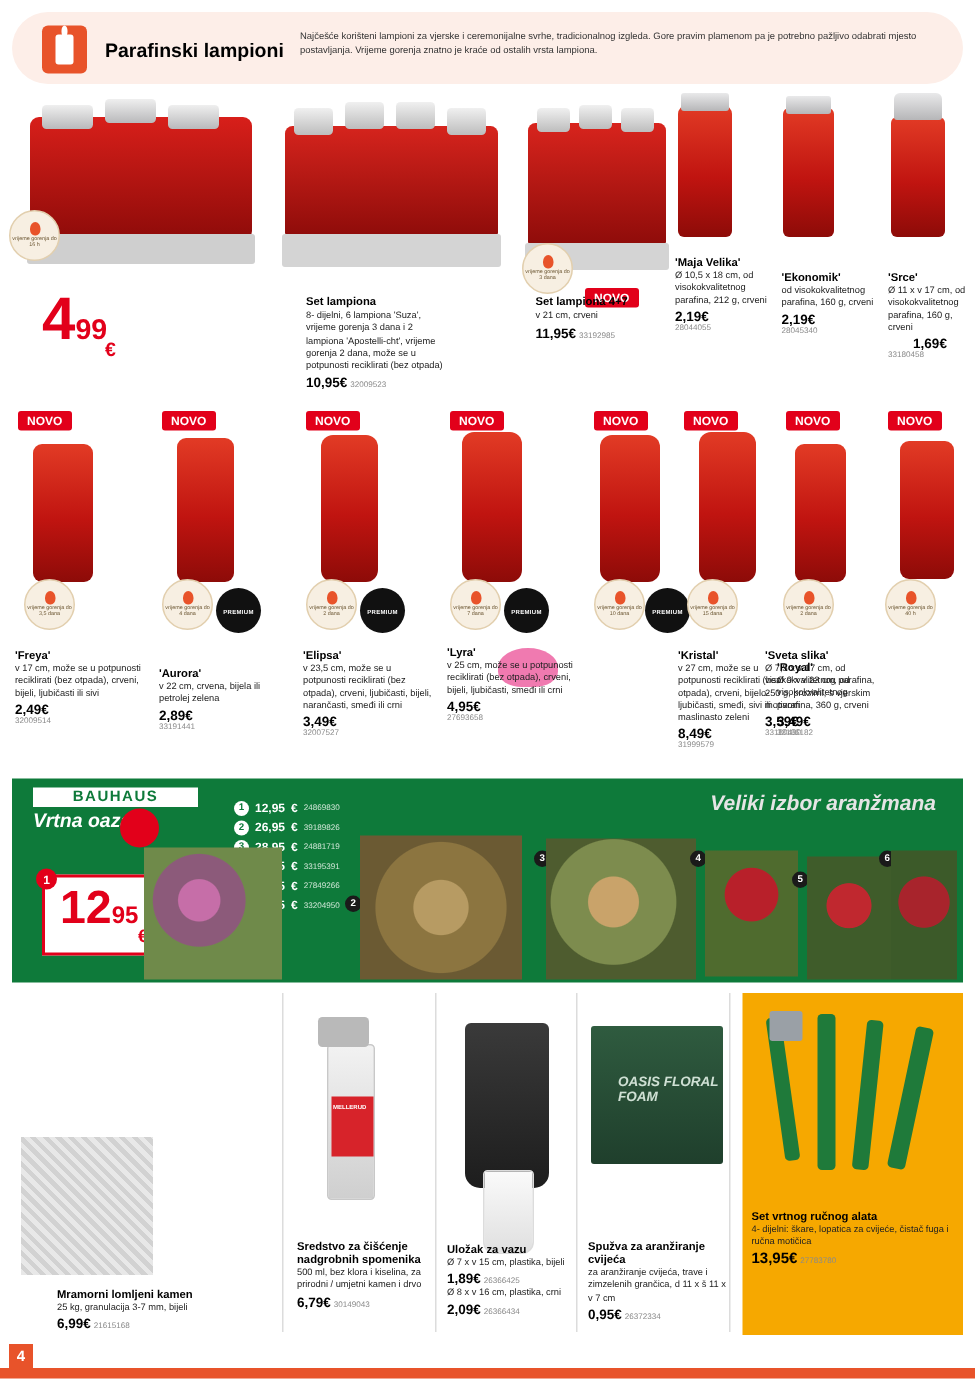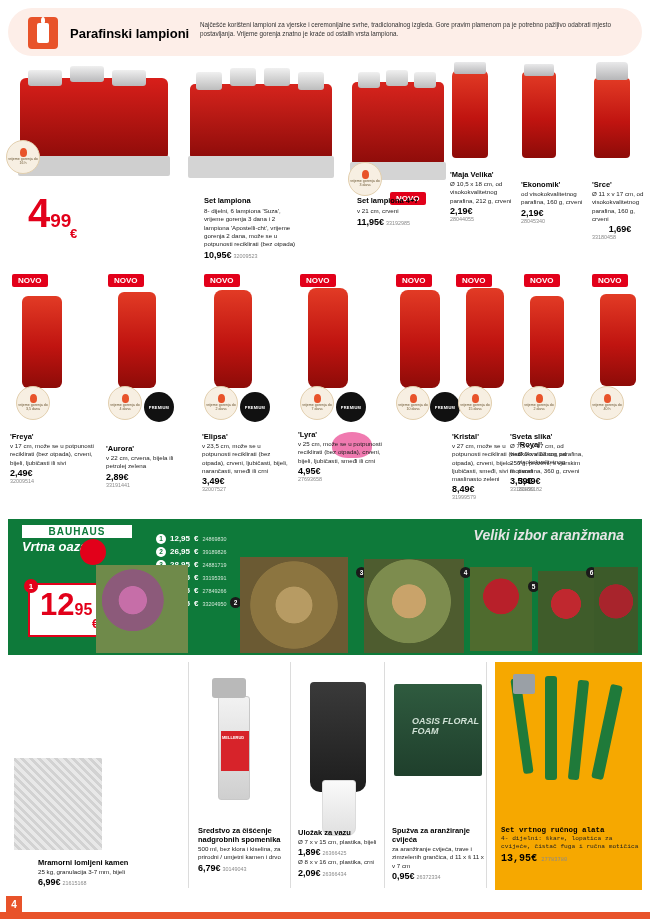--- a/index.html
+++ b/index.html
@@ -611,21 +611,21 @@
     </div>
 
     <div class="tool-panel">
       <div style="position:absolute;left:14px;top:12px;width:120px;height:130px;">
         <div style="position:absolute;left:8px;top:4px;width:10px;height:96px;background:#1f7a3a;border-radius:3px;transform:rotate(-8deg);"></div>
         <div style="position:absolute;left:36px;top:2px;width:12px;height:104px;background:#1f7a3a;border-radius:3px;"></div>
         <div style="position:absolute;left:64px;top:6px;width:11px;height:100px;background:#1f7a3a;border-radius:3px;transform:rotate(6deg);"></div>
         <div style="position:absolute;left:92px;top:10px;width:12px;height:96px;background:#1f7a3a;border-radius:3px;transform:rotate(12deg);"></div>
         <div style="position:absolute;left:4px;top:0px;width:22px;height:20px;background:#9aa0a6;border-radius:2px;"></div>
       </div>
-      <div style="position:absolute;left:6px;top:164px;width:138px;font-family:Liberation Mono, monospace;">
+      <div style="position:absolute;left:6px;top:144px;width:138px;">
         <div class="pname">Set vrtnog ručnog alata</div>
         <div class="pdesc" style="margin-top:1px;">4- dijelni: škare, lopatica za cvijeće, čistač fuga i ručna motičica</div>
         <div style="margin-top:1px;">
           <span class="pprice" style="font-size:10px;">13,95</span><span class="pprice" style="font-size:10px;">€</span>
           <span class="inline-code">27783780</span>
         </div>
       </div>
     </div>
   </div>
 

